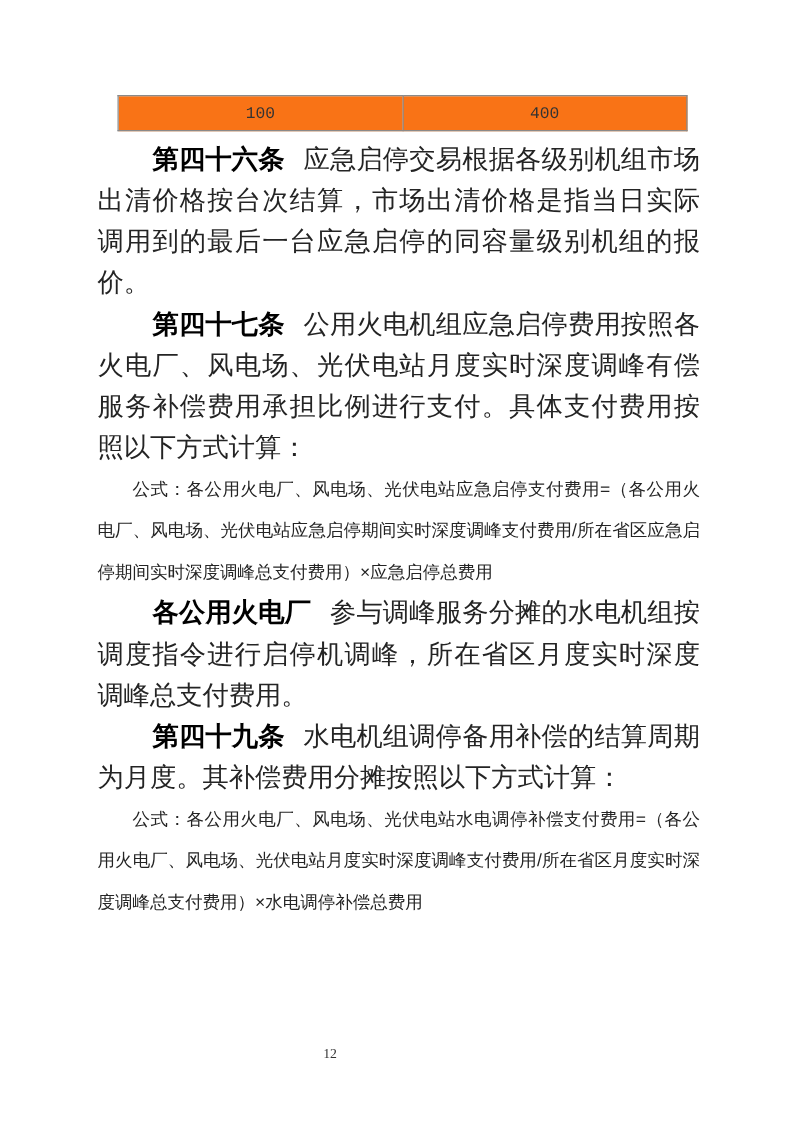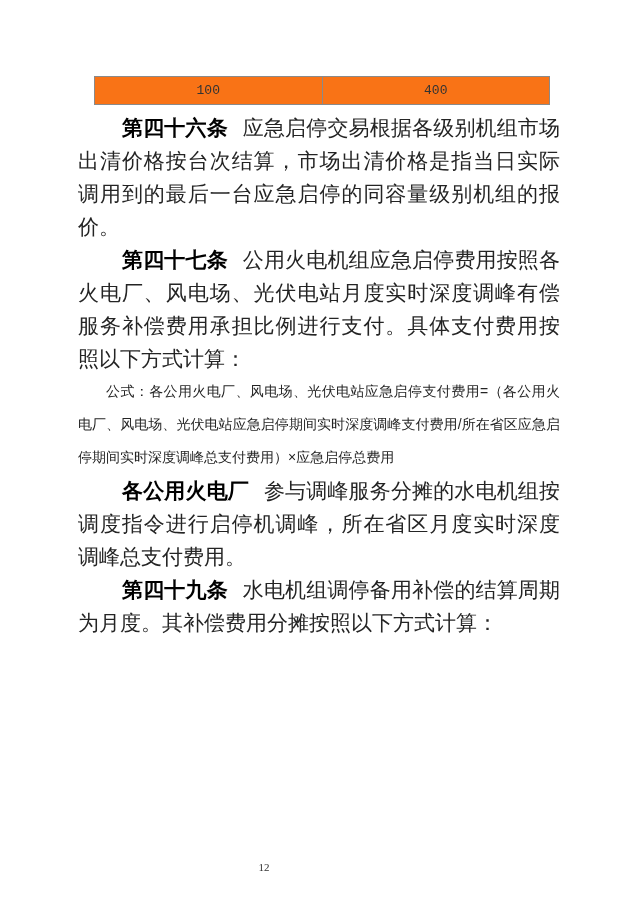--- a/index.html
+++ b/index.html
@@ -51,21 +51,21 @@
   .formula {
     margin: 0;
     font-size: 14px;
     line-height: 33px;
     color: #242424;
     text-align: justify;
     text-indent: 28px;
   }
   .page-number {
     position: absolute;
-    top: 861px;
+    top: 837px;
     left: 0;
     width: 528px;
     text-align: center;
     font-family: "Liberation Serif", "DejaVu Serif", serif;
     font-size: 11px;
     color: #333333;
   }
 </style>
 </head>
 <body>
@@ -87,17 +87,18 @@
     <p class="para"><span class="head">第四十七条</span><span>公用火电机组应急启停费用按照各火电厂、风电场、光伏电站月度实时深度调峰有偿服务补偿费用承担比例进行支付。具体支付费用按照以下方式计算：</span></p>
 
     <p class="formula">公式：各公用火电厂、风电场、光伏电站应急启停支付费用=（各公用火电厂、风电场、光伏电站应急启停期间实时深度调峰支付费用/所在省区应急启停期间实时深度调峰总支付费用）×应急启停总费用</p>
 
     <p class="para"><span class="head">各公用火电厂</span><span>参与调峰服务分摊的水电机组按调度指令进行启停机调峰，所在省区月度实时深度调峰总支付费用。</span></p>
 
 
 
     <p class="para"><span class="head">第四十九条</span><span>水电机组调停备用补偿的结算周期为月度。其补偿费用分摊按照以下方式计算：</span></p>
 
+    <p class="formula">公式：各公用火电厂、风电场、光伏电站水电调停补偿支付费用=（各公用火电厂、风电场、光伏电站月度实时深度调峰支付费用/所在省区月度实时深度调峰总支付费用）×水电调停补偿总费用</p>
 
   </div>
 
   <div class="page-number">12</div>
 </div>
 
 </body></html>

